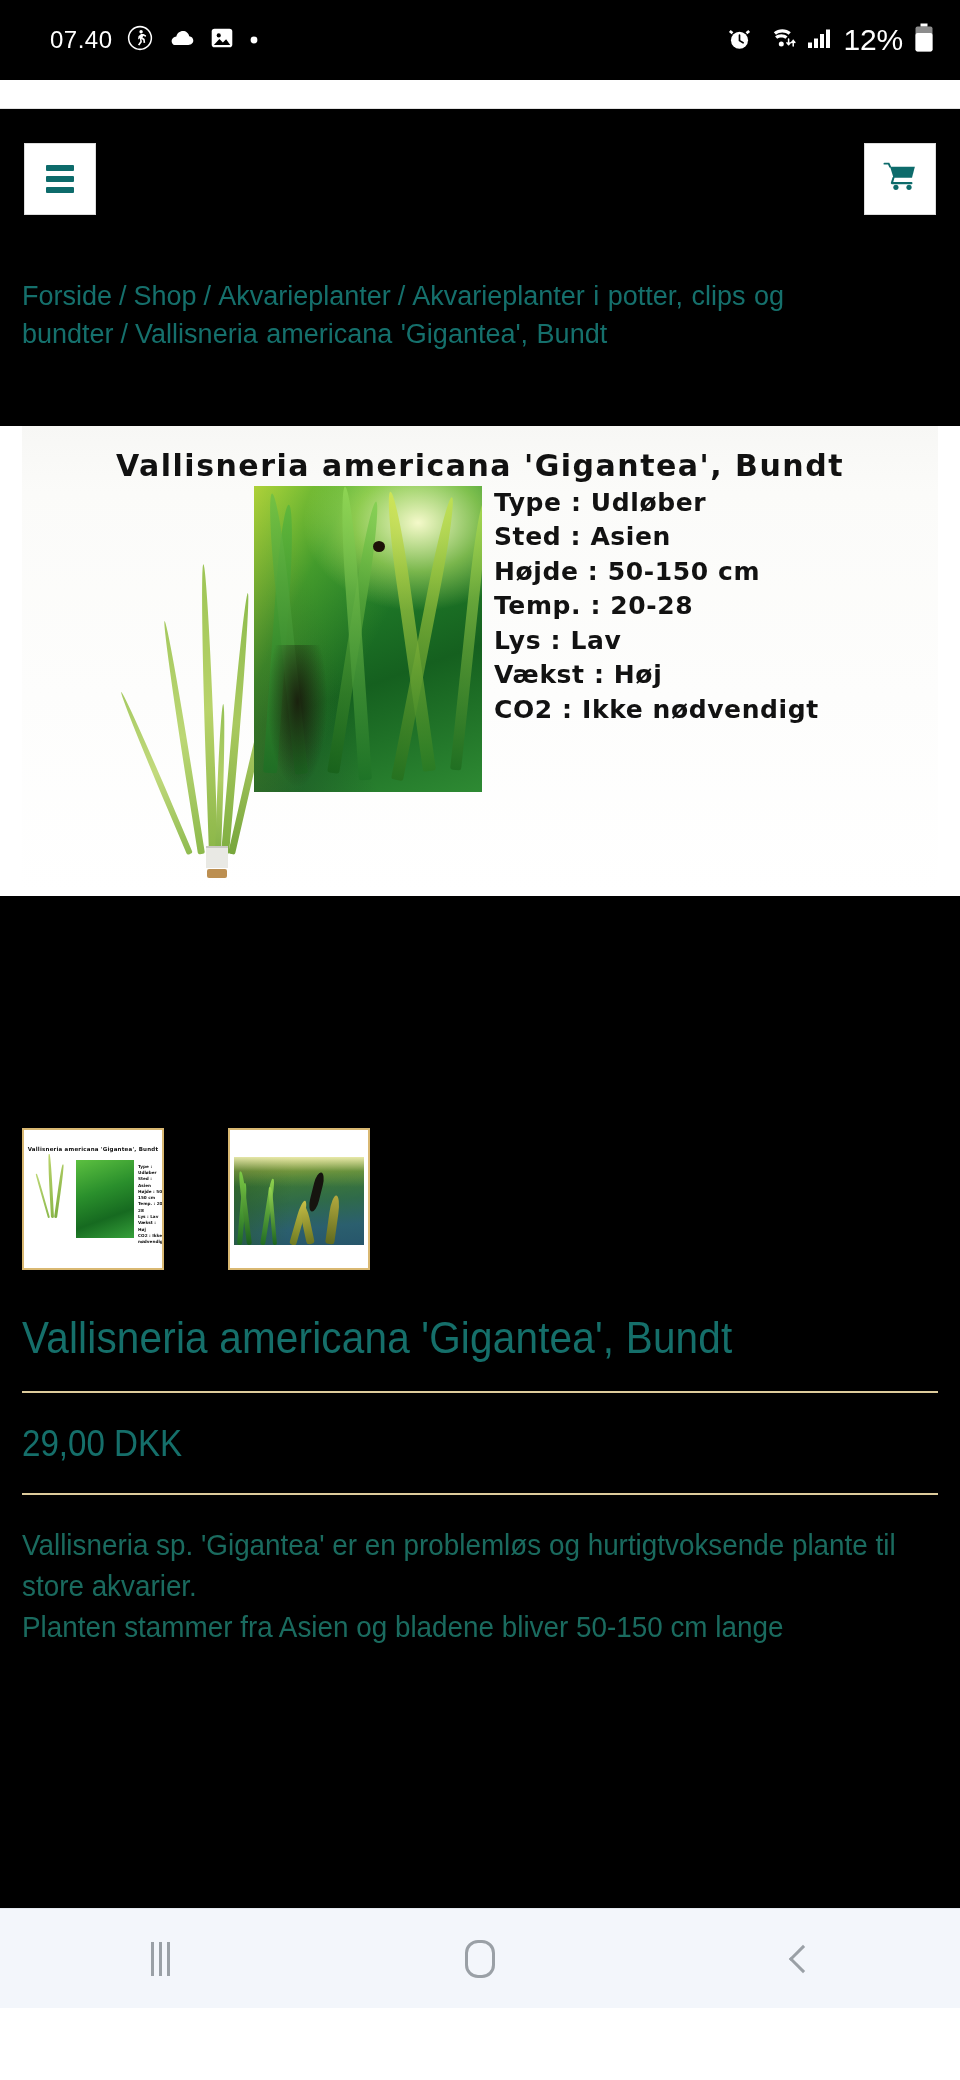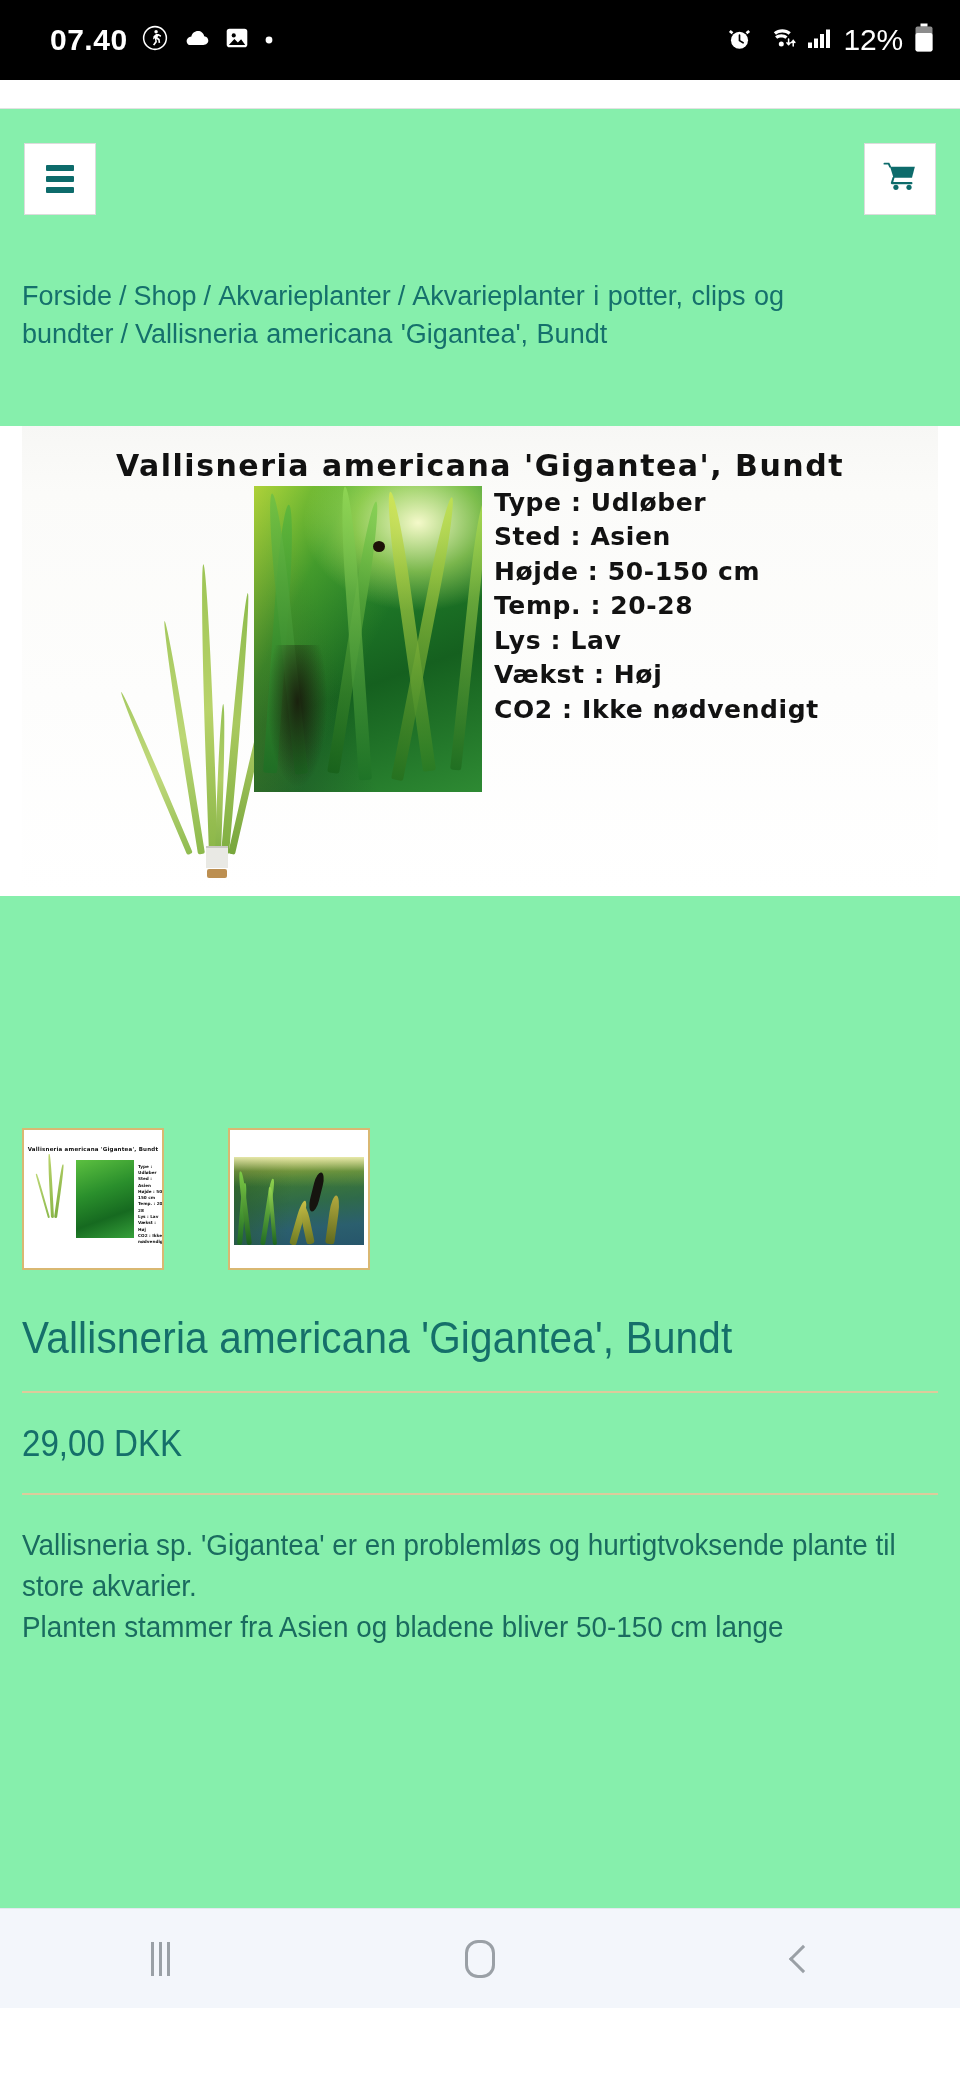--- a/index.html
+++ b/index.html
@@ -11,27 +11,27 @@
     position:relative;
   }
 
   
   .statusbar{
     height:80px; background:#000; color:#fff;
     display:flex; align-items:center; justify-content:space-between;
     padding:0 26px 0 50px;
   }
   .sb-left{ display:flex; align-items:center; gap:14px; }
-  .sb-time{ font-size:30px; letter-spacing:.5px; font-weight:700; }
+  .sb-time{ font-size:24px; letter-spacing:.5px; font-weight:400; }
   .sb-right{ display:flex; align-items:center; gap:11px; }
   .sb-pct{ font-size:30px; font-weight:400; letter-spacing:-.2px; }
   .ic{ display:block; }
 
   
-  .page{ position:relative; background:#86efac; height:1900px; }
+  .page{ position:relative; background:#000000; height:1900px; }
   .topline{ height:1px; background:#e2e2e2; margin-top:28px; }
 
   
   .siteheader{
     display:flex; align-items:center; justify-content:space-between;
     padding:34px 24px 0 24px;
   }
   .hbtn{
     width:72px; height:72px; border:1px solid #dcdcdc; background:#fff;
     display:flex; align-items:center; justify-content:center;

